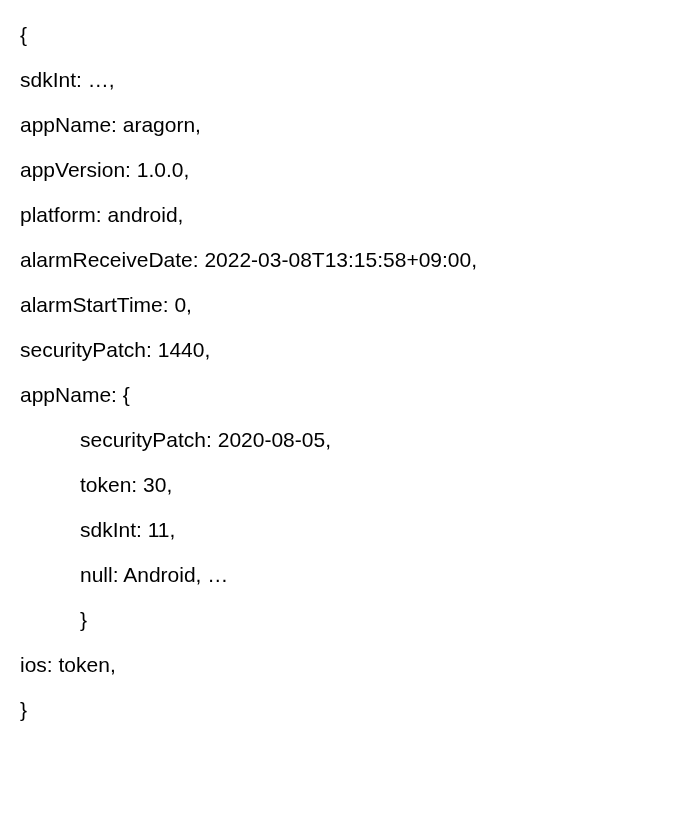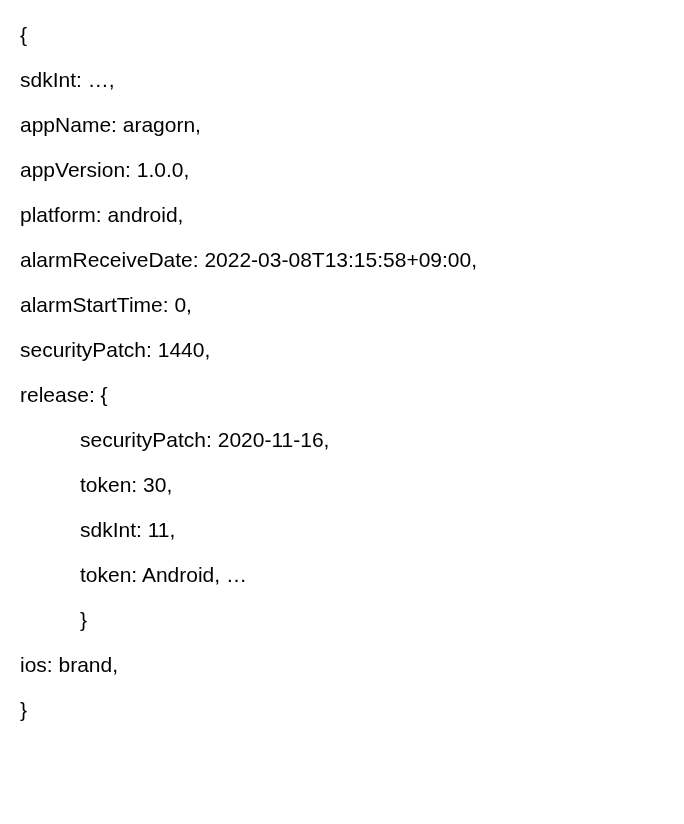--- a/index.html
+++ b/index.html
@@ -27,20 +27,20 @@
 <body>
 
 <div class="line">{</div>
 <div class="line">sdkInt: …,</div>
 <div class="line">appName: aragorn,</div>
 <div class="line">appVersion: 1.0.0,</div>
 <div class="line">platform: android,</div>
 <div class="line">alarmReceiveDate: 2022-03-08T13:15:58+09:00,</div>
 <div class="line">alarmStartTime: 0,</div>
 <div class="line">securityPatch: 1440,</div>
-<div class="line">release: {</div>
-<div class="line indent-1">securityPatch: 2020-11-16,</div>
+<div class="line">appName: {</div>
+<div class="line indent-1">securityPatch: 2020-08-05,</div>
 <div class="line indent-1">token: 30,</div>
 <div class="line indent-1">sdkInt: 11,</div>
-<div class="line indent-1">token: Android, …</div>
+<div class="line indent-1">null: Android, …</div>
 <div class="line indent-1">}</div>
-<div class="line">ios: brand,</div>
+<div class="line">ios: token,</div>
 <div class="line">}</div>
 
 </body></html>

